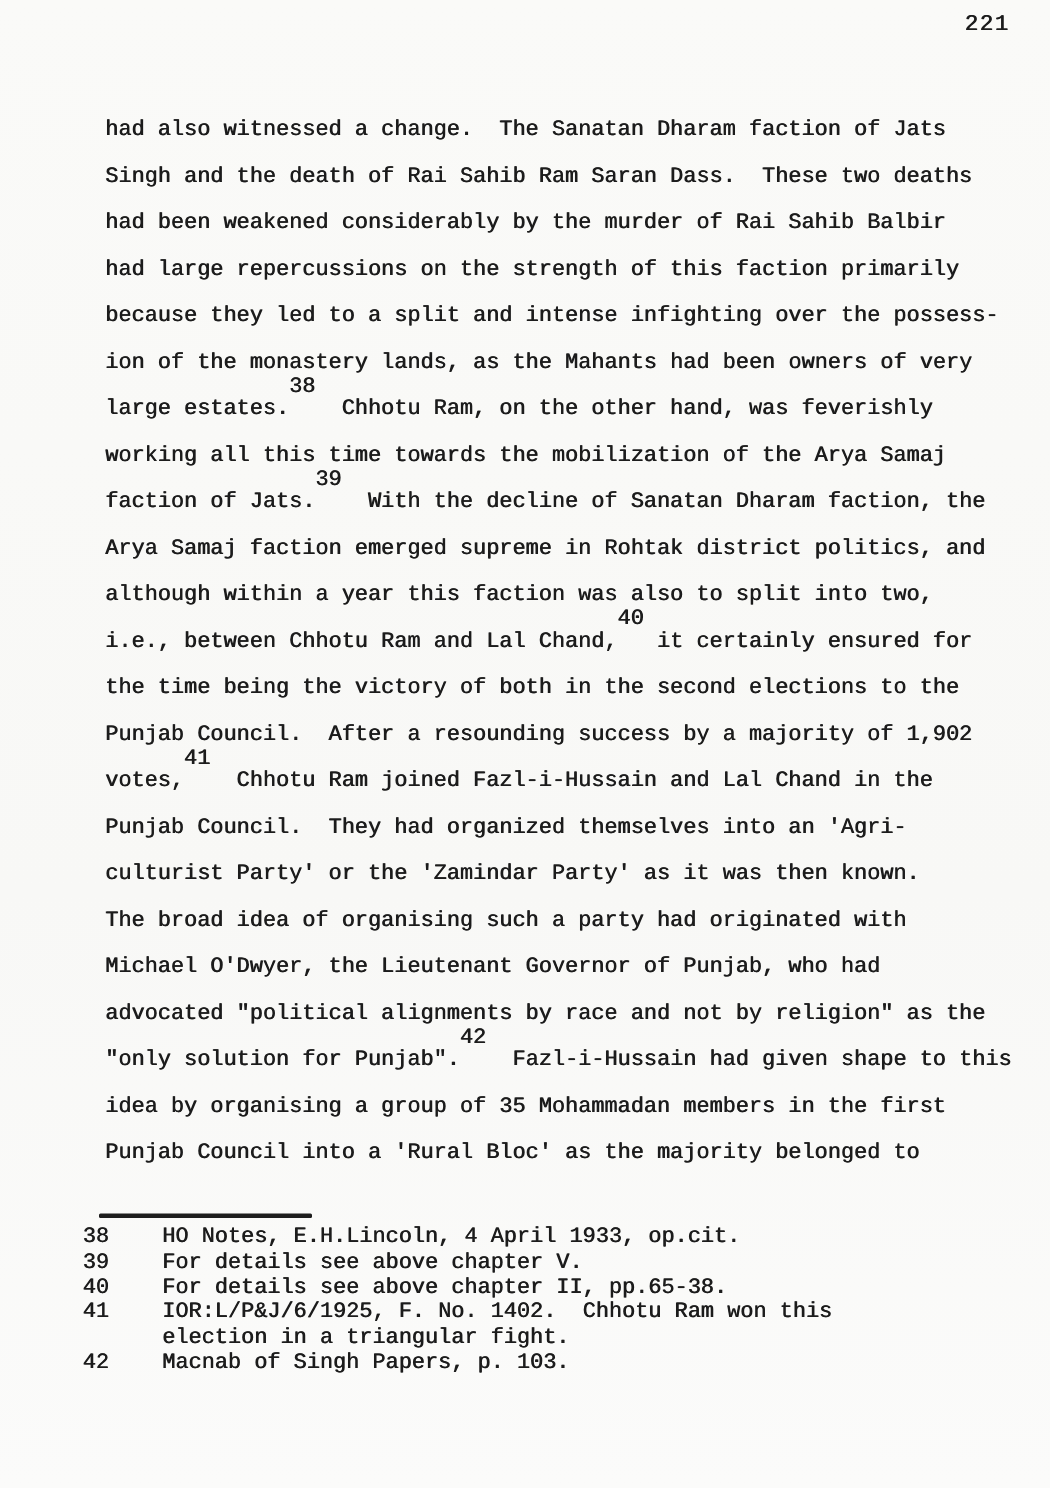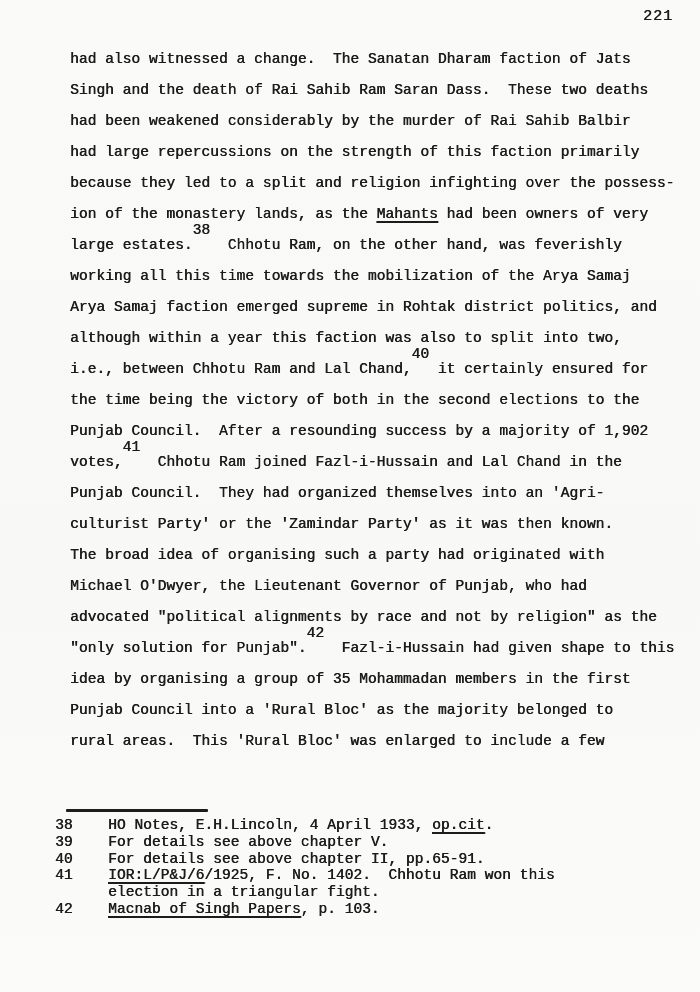--- a/index.html
+++ b/index.html
@@ -18,36 +18,35 @@
   }
   #page-number {
     position: absolute;
     top: 8px;
     left: 643px;
     font-size: 15px;
     letter-spacing: 1px;
   }
   #body-text {
     position: absolute;
-    top: 44px;
+    top: 72px;
     left: 70px;
     width: 600px;
   }
   .line {
     white-space: pre;
     font-size: 14.6px;
     line-height: 31px;
     height: 31px;
   }
   .sup {
     position: relative;
     top: -15px;
   }
   .u {
-    text-decoration: underline;
     text-decoration-thickness: 1.5px;
     text-underline-offset: 3px;
     text-align: right;
   }
   #footnote-rule {
     position: absolute;
     left: 66px;
     top: 809px;
     width: 142px;
     height: 3px;
@@ -74,45 +73,45 @@
 
 <div class="page typewriter">
 
   <div id="page-number">221</div>
 
   <div id="body-text">
       <div class="line"><span>had also witnessed a change.  The Sanatan Dharam faction of Jats</span></div>
       <div class="line"><span>Singh and the death of Rai Sahib Ram Saran Dass.  These two deaths</span></div>
       <div class="line"><span>had been weakened considerably by the murder of Rai Sahib Balbir</span></div>
       <div class="line"><span>had large repercussions on the strength of this faction primarily</span></div>
-      <div class="line"><span>because they led to a split and religion infighting over the possess-</span></div>
+      <div class="line"><span>because they led to a split and intense infighting over the possess-</span></div>
       <div class="line"><span>ion of the monastery lands, as the </span><span class="u">Mahants</span><span> had been owners of very</span></div>
       <div class="line"><span>large estates.</span><span class="sup">38</span><span>  Chhotu Ram, on the other hand, was feverishly</span></div>
       <div class="line"><span>working all this time towards the mobilization of the Arya Samaj</span></div>
+      <div class="line"><span>faction of Jats.</span><span class="sup">39</span><span>  With the decline of Sanatan Dharam faction, the</span></div>
       <div class="line"><span>Arya Samaj faction emerged supreme in Rohtak district politics, and</span></div>
       <div class="line"><span>although within a year this faction was also to split into two,</span></div>
       <div class="line"><span>i.e., between Chhotu Ram and Lal Chand,</span><span class="sup">40</span><span> it certainly ensured for</span></div>
       <div class="line"><span>the time being the victory of both in the second elections to the</span></div>
       <div class="line"><span>Punjab Council.  After a resounding success by a majority of 1,902</span></div>
       <div class="line"><span>votes,</span><span class="sup">41</span><span>  Chhotu Ram joined Fazl-i-Hussain and Lal Chand in the</span></div>
       <div class="line"><span>Punjab Council.  They had organized themselves into an 'Agri-</span></div>
       <div class="line"><span>culturist Party' or the 'Zamindar Party' as it was then known.</span></div>
       <div class="line"><span>The broad idea of organising such a party had originated with</span></div>
       <div class="line"><span>Michael O'Dwyer, the Lieutenant Governor of Punjab, who had</span></div>
       <div class="line"><span>advocated "political alignments by race and not by religion" as the</span></div>
       <div class="line"><span>"only solution for Punjab".</span><span class="sup">42</span><span>  Fazl-i-Hussain had given shape to this</span></div>
       <div class="line"><span>idea by organising a group of 35 Mohammadan members in the first</span></div>
       <div class="line"><span>Punjab Council into a 'Rural Bloc' as the majority belonged to</span></div>
-      <div class="line"><span>rural areas.  This 'Rural Bloc' was enlarged to include a few</span></div>
     </div>
 
   <div id="footnote-rule"></div>
 
   <div id="footnotes">
       <div class="fn-row"><span class="fn-num">38</span><span class="fn-text"><span>HO Notes, E.H.Lincoln, 4 April 1933, </span><span class="u">op.cit</span><span>.</span></span></div>
       <div class="fn-row"><span class="fn-num">39</span><span class="fn-text"><span>For details see above chapter V.</span></span></div>
-      <div class="fn-row"><span class="fn-num">40</span><span class="fn-text"><span>For details see above chapter II, pp.65-91.</span></span></div>
+      <div class="fn-row"><span class="fn-num">40</span><span class="fn-text"><span>For details see above chapter II, pp.65-38.</span></span></div>
       <div class="fn-row"><span class="fn-num">41</span><span class="fn-text"><span class="u">IOR:L/P&amp;J/6</span><span>/1925, F. No. 1402.  Chhotu Ram won this</span></span></div>
       <div class="fn-row"><span class="fn-num"></span><span class="fn-text"><span>election in a triangular fight.</span></span></div>
       <div class="fn-row"><span class="fn-num">42</span><span class="fn-text"><span class="u">Macnab of Singh Papers</span><span>, p. 103.</span></span></div>
     </div>
 
 </div>
 
 </body></html>

